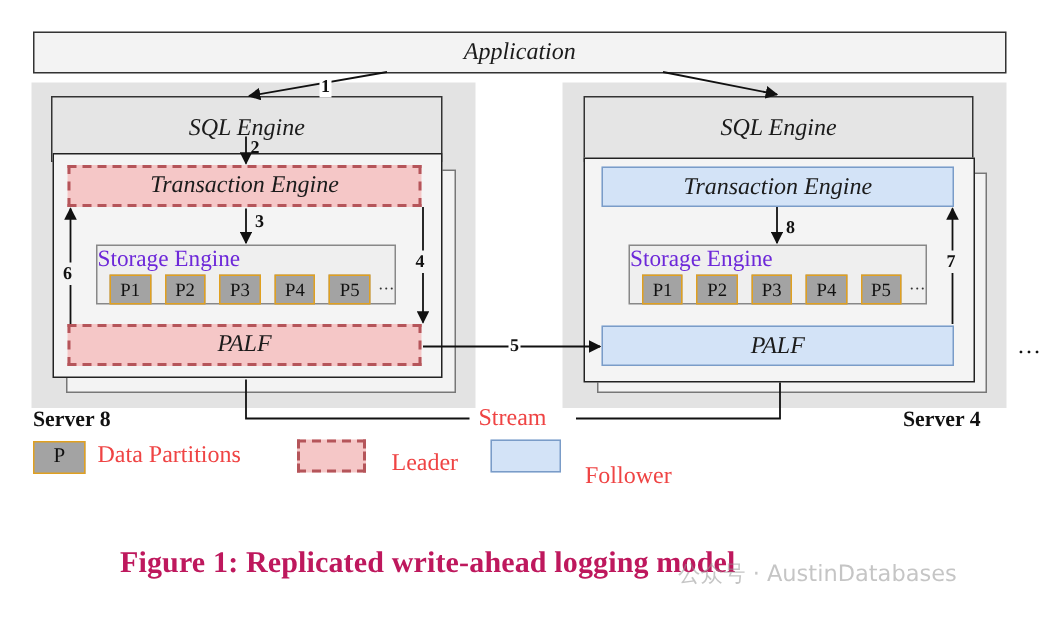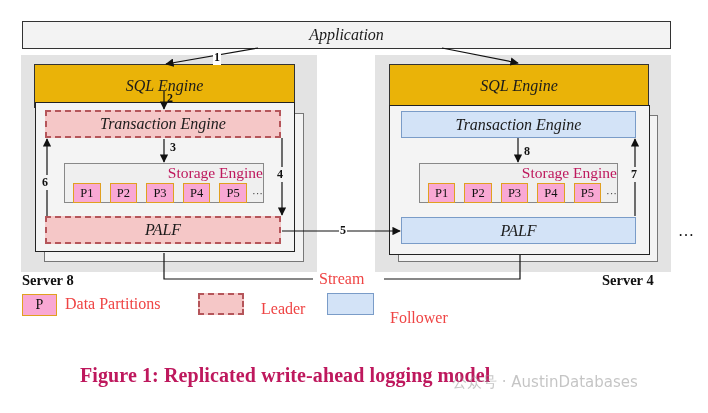--- a/index.html
+++ b/index.html
@@ -3,28 +3,28 @@
 <meta charset="utf-8">
 <style>
   html, body { margin: 0; padding: 0; background: #ffffff; }
   body { width: 708px; height: 413px; position: relative; overflow: hidden;
          font-family: "Liberation Serif", "DejaVu Serif", serif; color: #111; }
   .abs { position: absolute; box-sizing: border-box; }
   .box-label { display: flex; align-items: center; justify-content: center;
                font-size: 16px; color: #1b1b1b; font-style: italic; }
   .app { left: 22px; top: 21px; width: 649px; height: 28px; background: #f3f3f3; border: 1.5px solid #333; }
   .server-bg { background: #e3e3e3; }
-  .sql { background: #eab308; border: 1.5px solid #333; height: 44px; }
+  .sql { background: #e5e5e5; border: 1.5px solid #333; height: 44px; }
   .shadow-card { background: #f3f3f3; border: 1px solid #777; }
   .node-card { background: #f4f4f4; border: 1.5px solid #222; }
   .leader { background: #f5c7c7; border: 2px dashed #b5555a; }
   .follower { background: #d3e3f7; border: 1px solid #7a9cc8; }
   .storage { background: #efefef; border: 1px solid #888; }
-  .storage-title { font-size: 15.5px; color: #be185d; text-align: right; }
-  .part { width: 26px; height: 18px; background: #f9a8d4; border: 1.5px solid #e0a020;
+  .storage-title { font-size: 15.5px; color: #6d28d9; text-align: left; }
+  .part { width: 26px; height: 18px; background: #a3a3a3; border: 1.5px solid #e0a020;
           font-size: 12.5px; display: flex; align-items: center; justify-content: center; color: #111; }
   .part-row { display: flex; gap: 9px; align-items: center; }
   .ellipsis-small { font-size: 11px; color: #333; margin-left: -4px; }
   .num { font-family: "Liberation Serif", serif; font-weight: bold; font-size: 12px; background: transparent; }
   .server-label { font-weight: bold; font-size: 14.5px; }
   .legend-text { font-size: 16px; color: #ef4444; }
   .caption { font-weight: bold; font-size: 20px; color: #be185d; letter-spacing: 0.1px; }
   .watermark { font-family: "DejaVu Sans", sans-serif; font-size: 15px; color: rgba(150,150,150,0.55); }
   svg { position: absolute; left: 0; top: 0; }
 </style>

